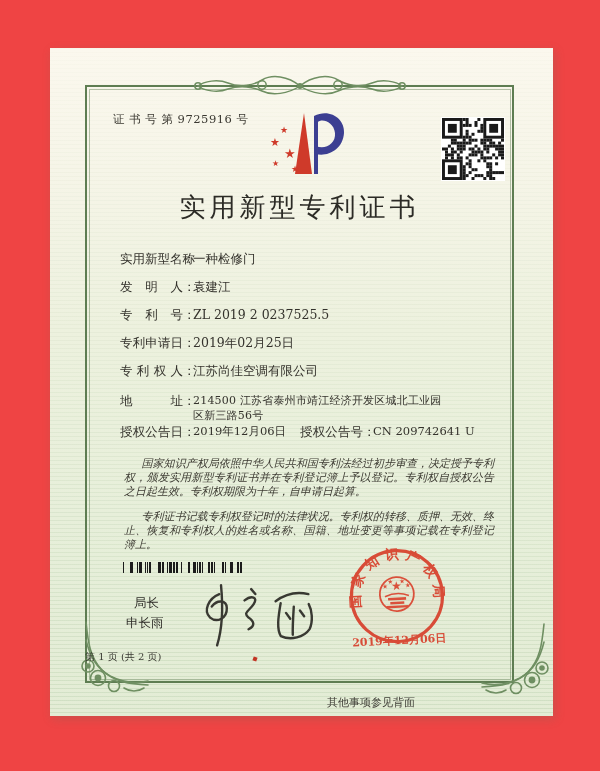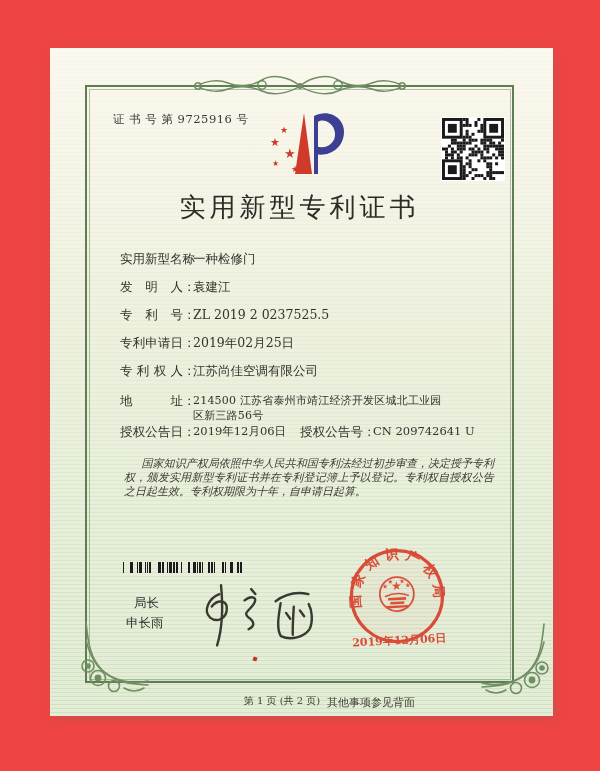--- a/index.html
+++ b/index.html
@@ -30,21 +30,21 @@
   .grant-pair2{position:absolute;left:180px;top:0;white-space:nowrap;}
   .paras{left:62px;top:397px;width:394px;font-size:11px;line-height:13.8px;text-align:justify;
          font-style:italic;color:#3c3a32;}
   .paras p{margin:12px;text-indent:1.6em;}
   .barcode{left:73px;top:514px;}
   .signer-title{left:84px;top:547px;font-size:12.5px;color:#2f2e29;}
   .signer-name{left:76px;top:567px;font-size:12.5px;color:#2f2e29;}
   .signature{left:140px;top:530px;transform:rotate(-2deg);}
   .seal{left:296px;top:497px;transform:rotate(-3deg);opacity:.93;}
   .red-speck{left:203px;top:609px;width:4px;height:4px;background:#c23524;transform:rotate(20deg);}
-  .page-num{left:35px;top:646px;width:330px;text-align:center;font-size:10px;color:#3a3a33;padding-left:32px;}
+  .page-num{left:35px;top:602px;width:330px;font-size:10px;color:#3a3a33;}
   .back-note{left:35px;top:647px;width:330px;text-align:right;font-size:11px;color:#3c3b34;}
   .flourish-top{left:134px;top:24px;}
   .flourish-bl{left:28px;top:570px;}
   .flourish-br{left:428px;top:572px;transform:scaleX(-1);}
   svg{display:block;}
 </style>
 </head>
 <body>
 
 <div class="page">
@@ -277,20 +277,21 @@
     </div>
     <div class="frow grant" style="top:376px">
       <span class="flabel">授权公告日</span><span class="fcolon">：</span><span class="fvalue">2019年12月06日</span>
       <span class="grant-pair2">
         <span class="flabel">授权公告号</span><span class="fcolon">：</span><span class="fvalue">CN 209742641 U</span>
       </span>
     </div>
 
     <div class="paras">
       <p>国家知识产权局依照中华人民共和国专利法经过初步审查，决定授予专利权，颁发实用新型专利证书并在专利登记簿上予以登记。专利权自授权公告之日起生效。专利权期限为十年，自申请日起算。</p>
+      <p>专利证书记载专利权登记时的法律状况。专利权的转移、质押、无效、终止、恢复和专利权人的姓名或名称、国籍、地址变更等事项记载在专利登记簿上。</p>
     </div>
 
     <svg class="barcode" width="122" height="11" viewBox="0 0 122 11" fill="#1c1c1c">
         <rect x="0" y="0" width="1" height="11"></rect>
         <rect x="7" y="0" width="3" height="11"></rect>
         <rect x="14" y="0" width="1" height="11"></rect>
         <rect x="16" y="0" width="3" height="11"></rect>
         <rect x="22" y="0" width="1" height="11"></rect>
         <rect x="24" y="0" width="1" height="11"></rect>
         <rect x="26" y="0" width="2" height="11"></rect>

